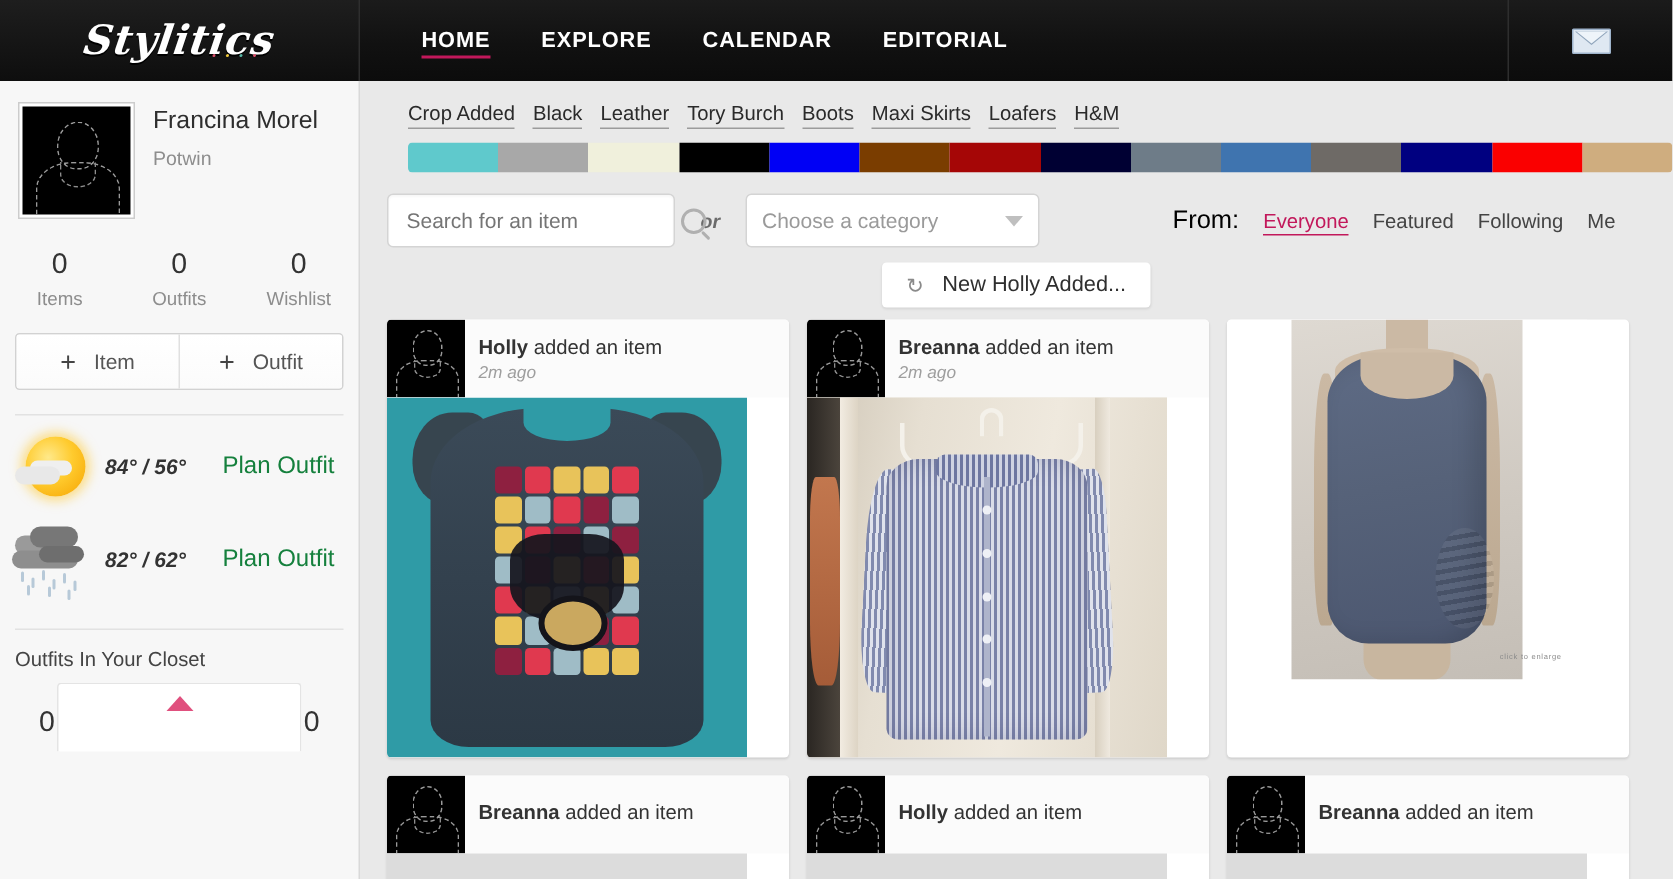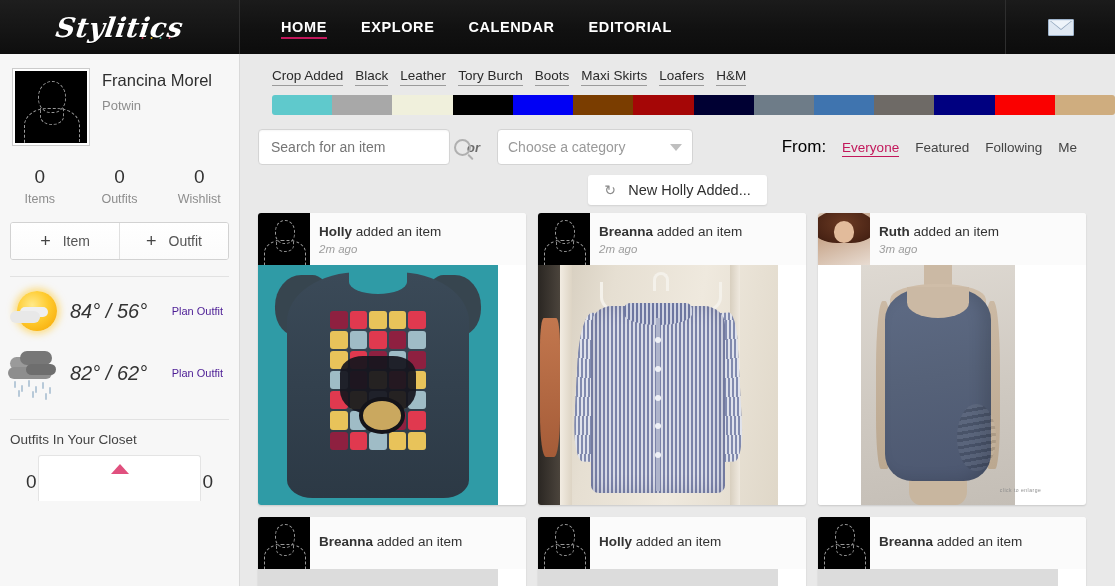--- a/index.html
+++ b/index.html
@@ -129,22 +129,22 @@
     position:absolute;left:4px;top:28px;width:30px;height:12px;background:#e8e8e8;
     border-radius:9px;box-shadow:9px -5px 0 -1px #efefef;
   }
   .rain{position:absolute;left:2px;top:4px;width:58px;height:50px;}
   .rcloud{position:absolute;background:#8a8a8a;border-radius:10px;}
   .rc1{left:2px;top:8px;width:38px;height:13px;background:#9a9a9a;}
   .rc2{left:12px;top:2px;width:32px;height:14px;background:#777;}
   .rc3{left:0px;top:18px;width:44px;height:12px;background:#8e8e8e;}
   .rc4{left:18px;top:15px;width:30px;height:11px;background:#6e6e6e;}
   .rdrop{position:absolute;width:2px;height:7px;background:#b7c9d8;border-radius:1px;}
-  .temps{font-size:20px;color:#333;font-weight:400;font-style:italic;padding-left:2px;}
-  .plan{margin-left:auto;color:#4c1d95;font-size:11px;cursor:pointer;padding-right:6px;}
+  .temps{font-size:14px;color:#333;font-weight:700;font-style:italic;padding-left:2px;}
+  .plan{margin-left:auto;color:#15803d;font-size:16px;cursor:pointer;padding-right:6px;}
 
   .activity-card{
     margin:8px 38px 0 38px;background:#fff;border:1px solid #e4e4e4;border-bottom:none;
     border-radius:3px 3px 0 0;height:46px;display:flex;flex-direction:column;
     align-items:center;justify-content:flex-start;padding-top:8px;box-sizing:border-box;
   }
   .tri-up{width:0;height:0;border-left:9px solid transparent;border-right:9px solid transparent;border-bottom:10px solid #e0507e;}
   .activity-row{position:relative;margin-top:-46px;height:46px;}
   .act-num{position:absolute;font-size:19px;color:#333;top:16px;}
   .act-num.left{left:26px;}
@@ -570,35 +570,20 @@
           <div class="sh-placket"></div>
           <div class="sh-btn" style="top:30%"></div>
           <div class="sh-btn" style="top:42%"></div>
           <div class="sh-btn" style="top:54%"></div>
           <div class="sh-btn" style="top:66%"></div>
           <div class="sh-btn" style="top:78%"></div>
         </div>
       </div>
 
       <div class="card">
-        <div class="card-head">
-          <div class="card-avatar">
-            <div class="avatar-photo">
-              <div class="hair"></div>
-                <div class="face"></div>
-            </div>
-          </div>
-          <div class="card-head-text">
-            <div class="card-who">
-              <b>Ruth</b>
-              <span>added an item</span>
-            </div>
-            <div class="card-time">3m ago</div>
-          </div>
-        </div>
         <div class="card-img img-dress">
           <div class="dr-bg"></div>
           <div class="dr-neck"></div>
           <div class="dr-shoulders"></div>
           <div class="dr-armL"></div>
             <div class="dr-armR"></div>
           <div class="dr-legs"></div>
           <div class="dr-body"></div>
           <div class="dr-collar"></div>
           <div class="dr-ruche"></div>

